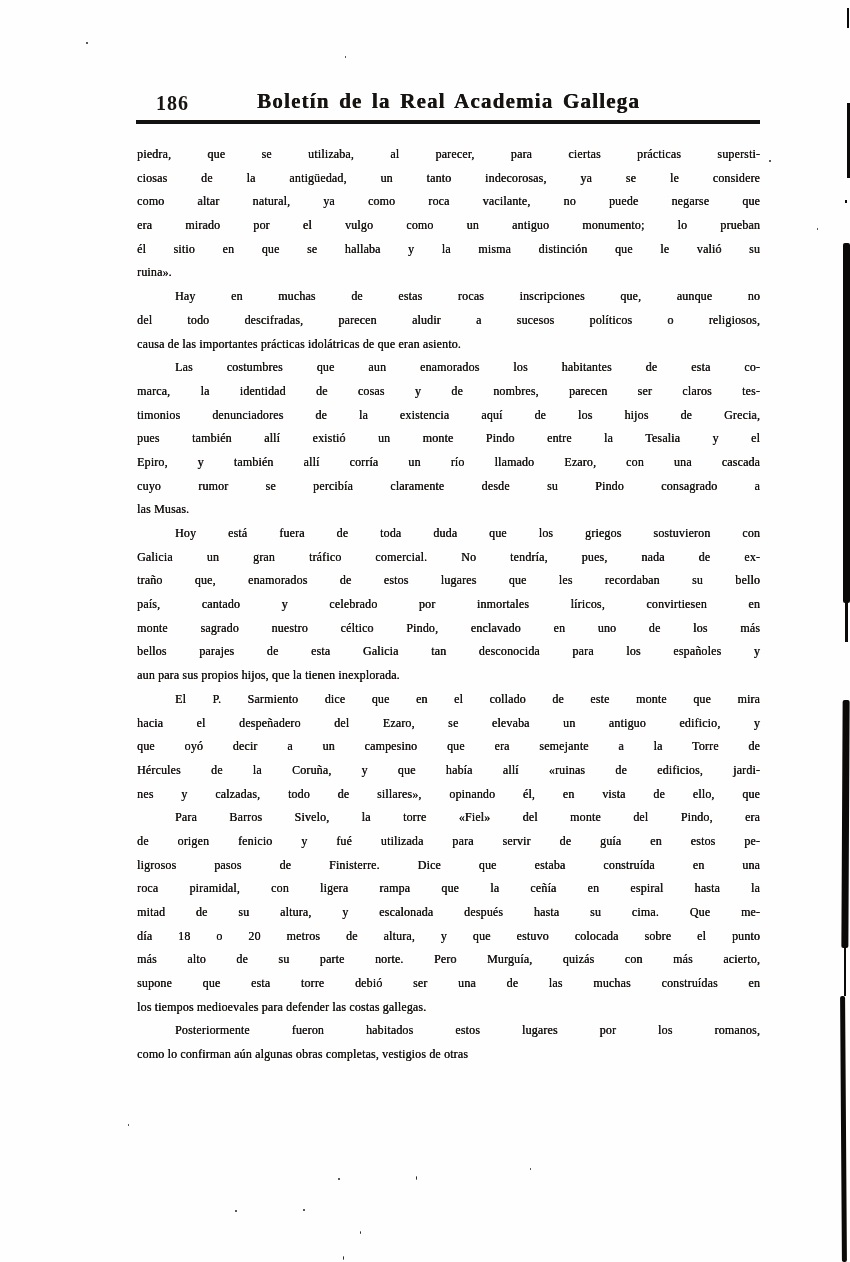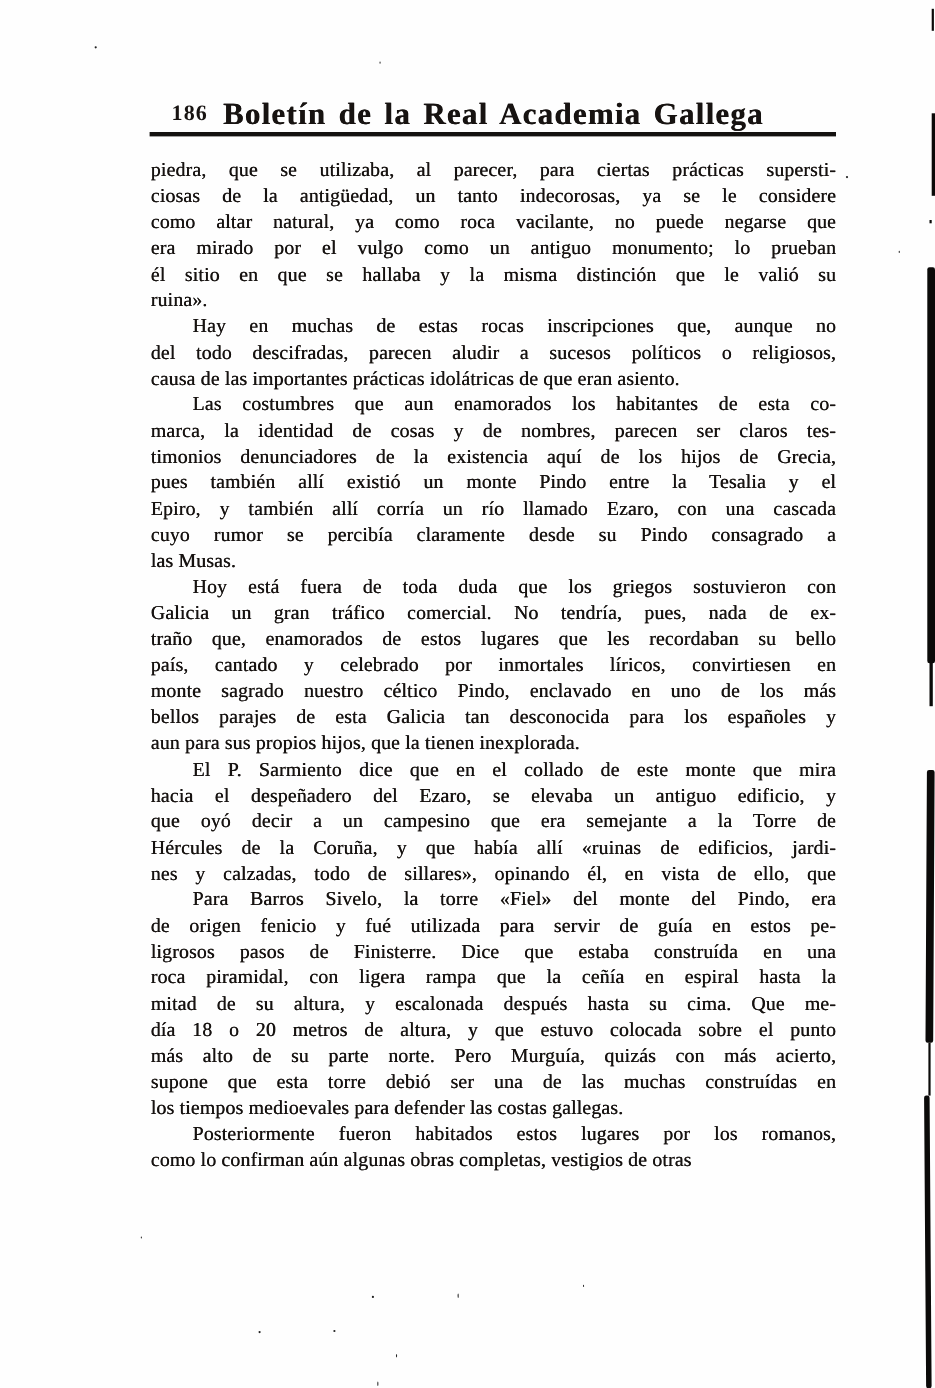--- a/index.html
+++ b/index.html
@@ -16,38 +16,38 @@
   .page-number {
     position: absolute;
     left: 156px; top: 92px;
     font-size: 20px; font-weight: 700;
     letter-spacing: 1px;
   }
   .header-title {
     position: absolute;
     left: 137px; top: 89px; width: 623px;
     text-align: center;
-    font-size: 28px; font-weight: 700;
+    font-size: 21px; font-weight: 700;
     letter-spacing: 1.2px;
     word-spacing: 3px;
     text-shadow: 0.4px 0 0 currentColor;
   }
   .header-rule {
     position: absolute;
     left: 136px; top: 120px;
     width: 624px; height: 4px;
     background: #141210;
   }
 
   
   .text-block {
     position: absolute;
     left: 137px; top: 143px;
     width: 623px;
-    font-size: 18px;
+    font-size: 12px;
     line-height: 23.7px;
     text-shadow: 0.3px 0 0 currentColor;
     letter-spacing: 0.15px;
   }
   .paragraph { margin: 0; }
   .line {
     text-align: justify;
     text-align-last: justify;
     white-space: normal;
     height: 23.7px;

